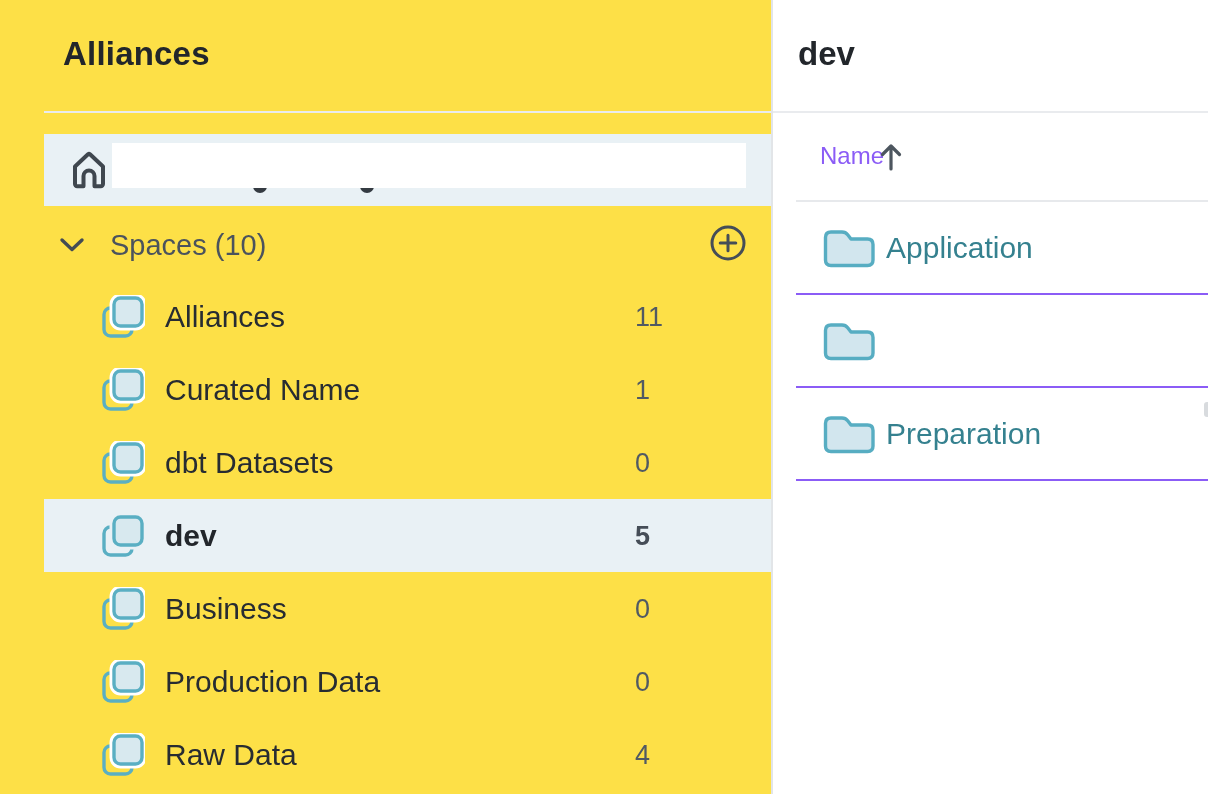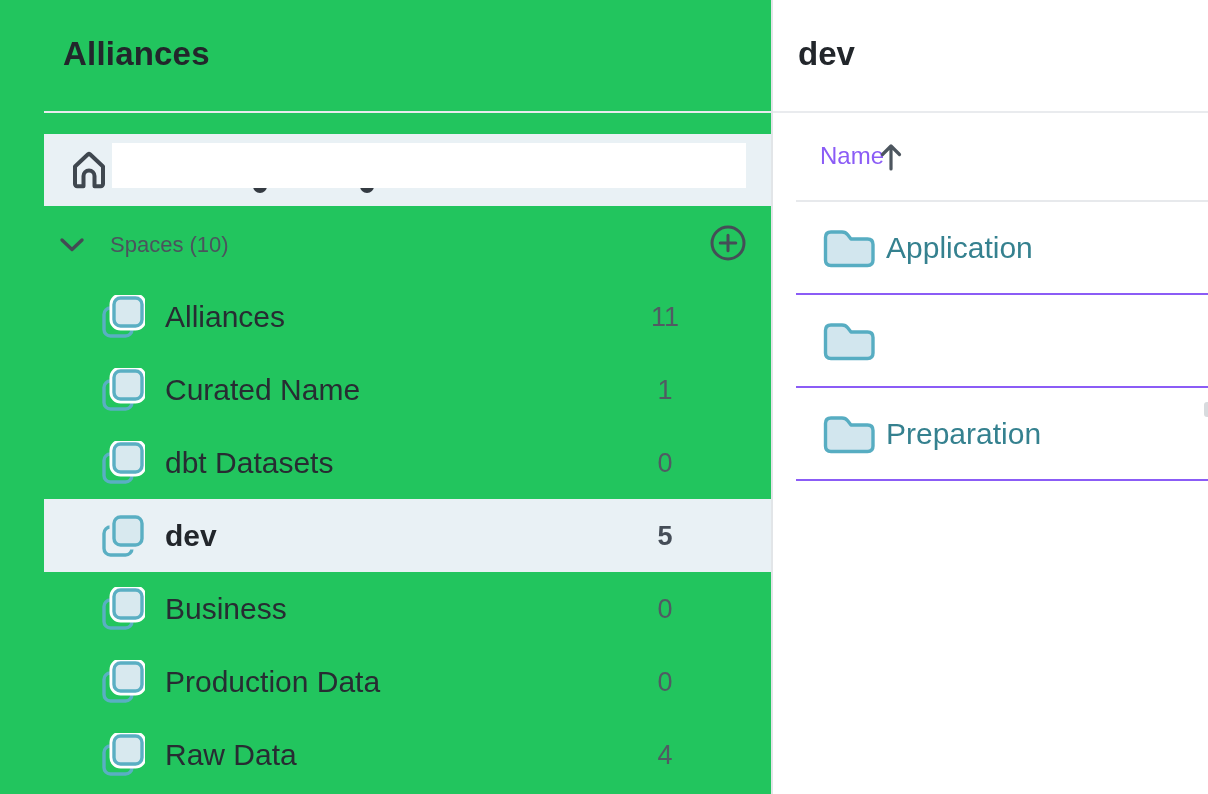--- a/index.html
+++ b/index.html
@@ -2,48 +2,48 @@
 <html><head>
 <meta charset="utf-8">
 <style>
   html,body{margin:0;padding:0;background:#fff;}
   body{width:1208px;height:794px;overflow:hidden;
        font-family:"Liberation Sans","DejaVu Sans",sans-serif;
        -webkit-font-smoothing:antialiased;color:#272c32;}
   .app{position:relative;width:1208px;height:794px;background:#fff;}
 
   
-  .sidebar{position:absolute;left:0;top:0;width:771px;height:794px;background:#22c55e;}
+  .sidebar{position:absolute;left:0;top:0;width:771px;height:794px;background:#fde047;}
   .panel-title{position:absolute;left:63px;top:36px;font-size:33px;line-height:36px;
                font-weight:700;color:#22262b;margin:0;letter-spacing:.2px;}
   .sb-top-divider{position:absolute;left:44px;top:111px;width:728px;height:2px;background:#e9ebee;}
 
   .home-row{position:absolute;left:44px;top:134px;width:727px;height:72px;background:#e9f1f5;cursor:pointer;}
   .home-icon{position:absolute;left:24px;top:14px;}
   .desc-mark{position:absolute;top:50px;width:14px;height:9px;background:#343b42;
              border-radius:0 0 7px 7px;z-index:1;}
   .desc-mark.m1{left:209px;} .desc-mark.m2{left:316px;}
   .redaction{position:absolute;left:68px;top:9px;width:634px;height:45px;background:#ffffff;z-index:2;}
 
   .spaces-header{position:absolute;left:44px;top:222px;width:727px;height:44px;}
   .spaces-chevron{position:absolute;left:15px;top:15px;cursor:pointer;}
-  .spaces-label{position:absolute;left:66px;top:6px;font-size:22px;line-height:34px;color:#4b535d;}
+  .spaces-label{position:absolute;left:66px;top:6px;font-size:29px;line-height:34px;color:#4b535d;}
   .add-space{position:absolute;left:665px;top:2px;width:38px;height:38px;border:0;background:transparent;
              padding:0;cursor:pointer;}
 
   .space-list{position:absolute;left:44px;top:280px;width:727px;margin:0;padding:0;list-style:none;}
   .space-row{position:relative;width:727px;height:73px;cursor:pointer;}
   .space-row.selected{background:#e9f1f5;}
   .space-icon{position:absolute;left:57px;top:50%;transform:translateY(-50%);}
   .icon-halo{stroke:#ffffff;}
   .space-row.selected .icon-halo{stroke:#e9f1f5;}
   .space-label{position:absolute;left:121px;top:50%;transform:translateY(-50%);
                font-size:30px;color:#272c32;white-space:nowrap;}
   .space-count{position:absolute;left:591px;top:50%;transform:translateY(-50%);
-               width:60px;text-align:center;font-size:27px;color:#515a63;}
+               width:60px;text-align:left;font-size:27px;color:#515a63;}
   .space-row.selected .space-label{font-weight:700;color:#22262b;}
   .space-row.selected .space-count{font-weight:700;color:#454d57;}
 
   
   .v-divider{position:absolute;left:771px;top:0;width:2px;height:794px;background:#e2e5e8;}
 
   
   .main{position:absolute;left:773px;top:0;width:435px;height:794px;background:#fff;}
   .main-title{position:absolute;left:25px;top:36px;font-size:33px;line-height:36px;
               font-weight:700;color:#22262b;margin:0;}

